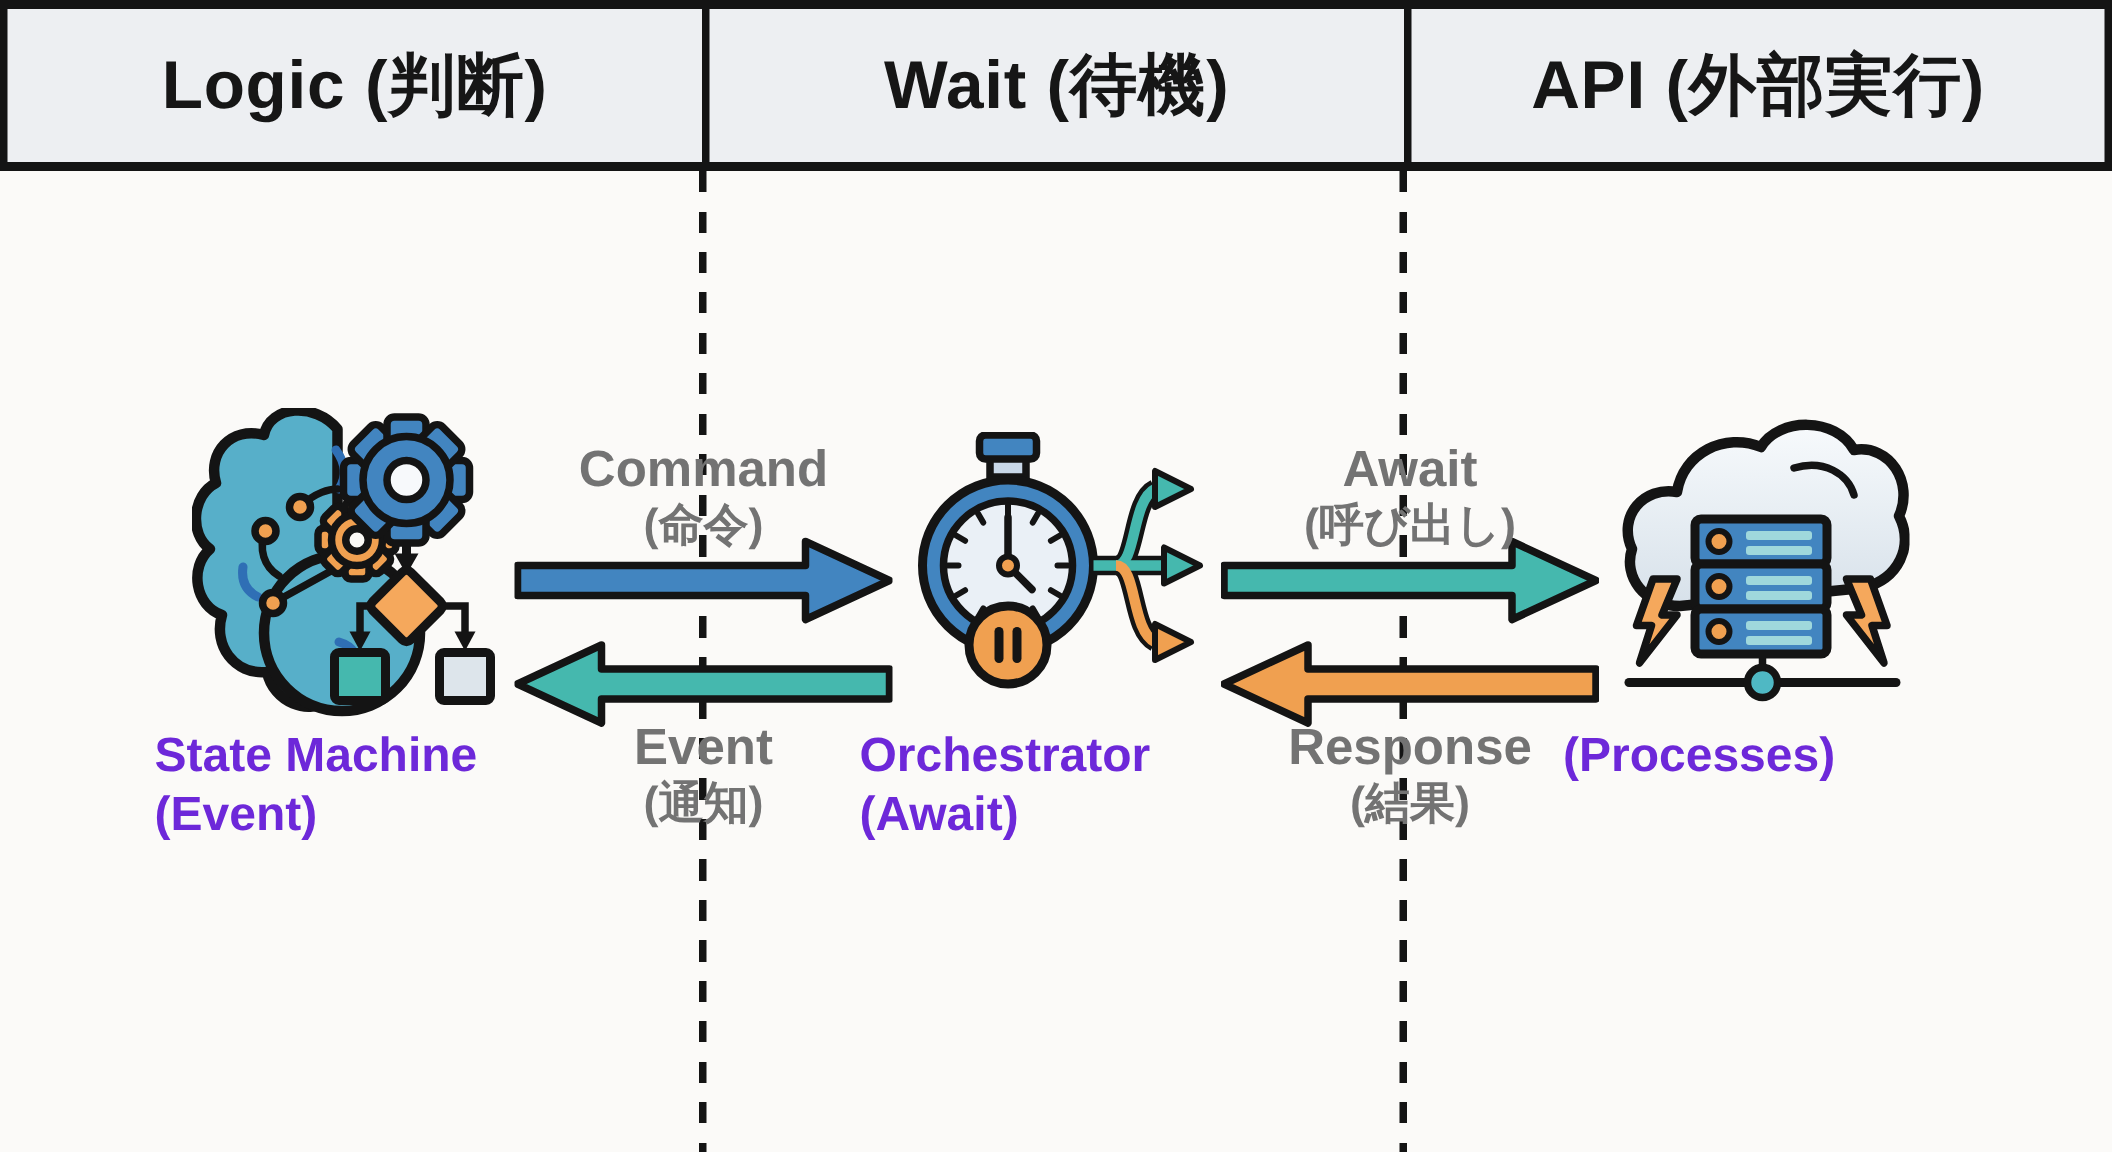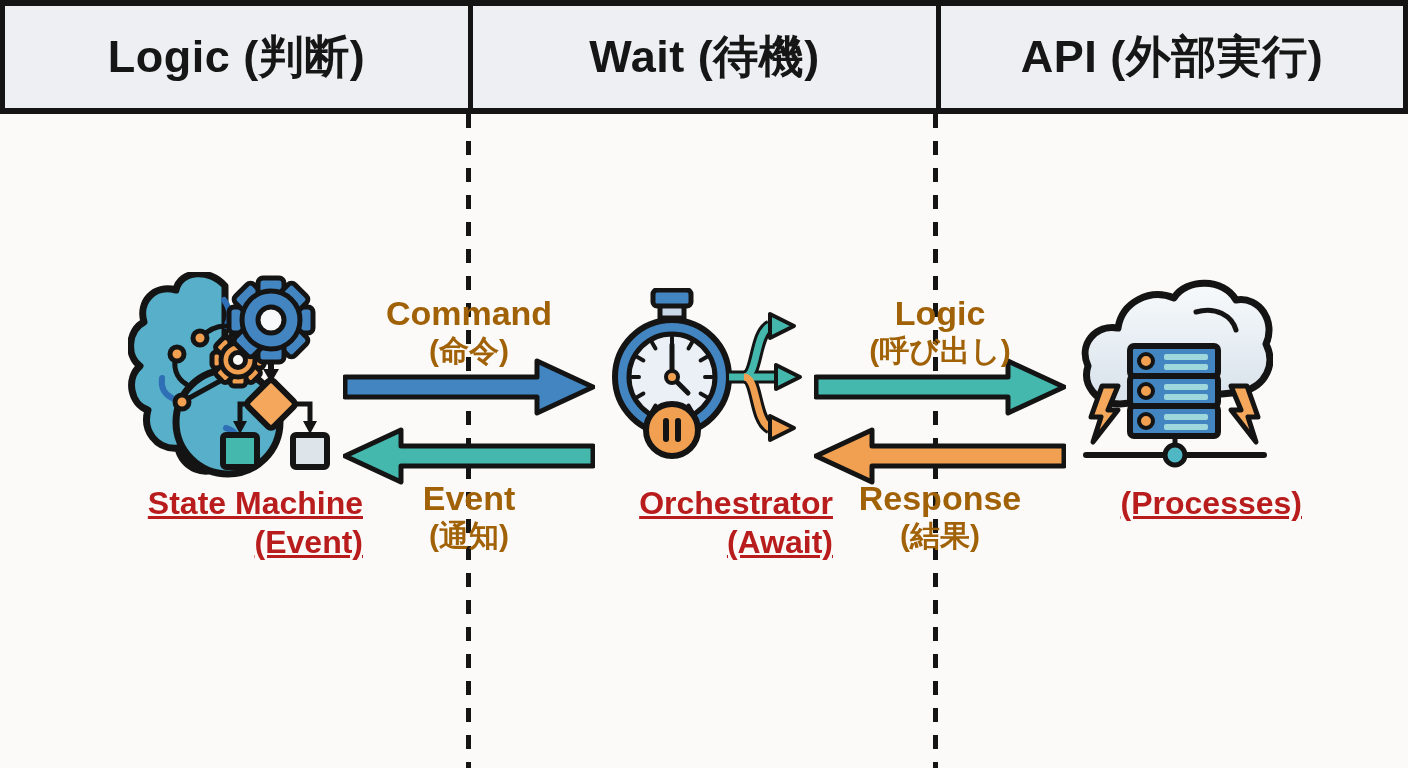--- a/index.html
+++ b/index.html
@@ -17,24 +17,24 @@
   .hdiv{width:5px; background:#141414;}
 
   
   .vline{position:absolute; top:114px; bottom:0; width:5px; z-index:1;
     background:repeating-linear-gradient(to bottom,#141414 0 14px,transparent 14px 27px);}
   .vline.v1{left:466px;} .vline.v2{left:933px;}
 
   .abs{position:absolute; z-index:2;}
 
   
-  .lbl{position:absolute; z-index:4; text-align:center; color:#a16207; font-weight:600; line-height:37px;}
+  .lbl{position:absolute; z-index:4; text-align:center; color:#737373; font-weight:600; line-height:37px;}
   .lbl .l1{font-size:34px;}
   .lbl .l2{font-size:30px;}
-  .nlbl{position:absolute; z-index:4; text-align:right; color:#b91c1c; font-weight:600; line-height:39px;text-decoration:underline;}
+  .nlbl{position:absolute; z-index:4; text-align:left; color:#6d28d9; font-weight:600; line-height:39px;}
   .nlbl .l1{font-size:32px;}
   .nlbl .l2{font-size:32px;}
 </style>
 </head>
 <body>
 
 <div id="stage">
 
   <div class="vline v1"></div>
   <div class="vline v2"></div>
@@ -183,21 +183,21 @@
 
   <div class="lbl" style="left:343px; top:295px; width:252px;">
     <div class="l1">Command</div>
     <div class="l2">(命令)</div>
   </div>
   <div class="lbl" style="left:343px; top:480px; width:252px;">
     <div class="l1">Event</div>
     <div class="l2">(通知)</div>
   </div>
   <div class="lbl" style="left:814px; top:295px; width:252px;">
-    <div class="l1">Logic</div>
+    <div class="l1">Await</div>
     <div class="l2">(呼び出し)</div>
   </div>
   <div class="lbl" style="left:814px; top:480px; width:252px;">
     <div class="l1">Response</div>
     <div class="l2">(結果)</div>
   </div>
 
   <div class="nlbl" style="left:103px; top:484px; width:260px;">
     <div class="l1">State Machine</div>
     <div class="l2">(Event)</div>

